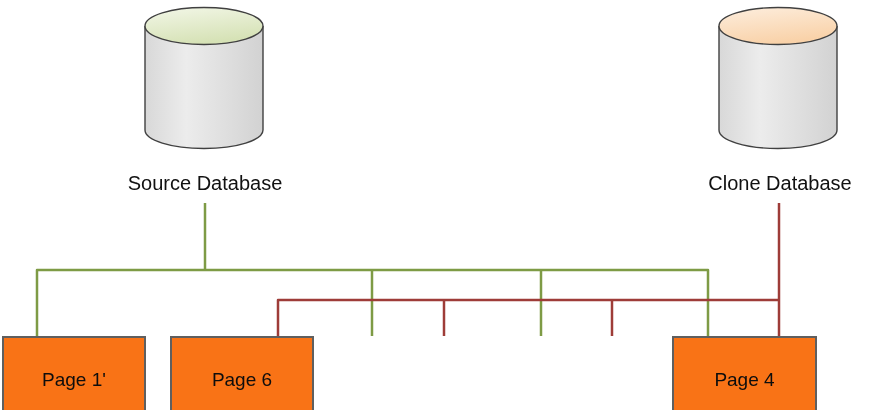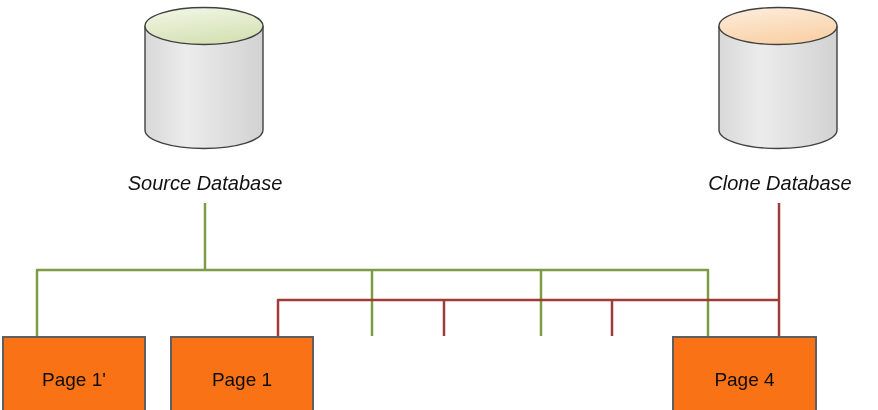--- a/index.html
+++ b/index.html
@@ -35,21 +35,20 @@
   .db-cylinder.clone  { left: 716px; }
   .db-label {
     position: absolute;
     top: 170px;
     width: 220px;
     text-align: center;
     font-size: 20px;
     line-height: 26px;
     color: #111111;
     z-index: 2;
-    font-style: italic;
   }
   .db-label.source { left: 95px; }
   .db-label.clone  { left: 670px; }
   .page-box {
     position: absolute;
     top: 336px;
     height: 87px;
     box-sizing: border-box;
     border: 2px solid #5f5f5f;
     background: #f97316;
@@ -114,19 +113,19 @@
     <ellipse cx="62" cy="22" rx="59" ry="18.5" fill="url(#cloneTopGrad)" stroke="#404040" stroke-width="1.4"></ellipse>
   </svg>
 
   <div class="db-label source">Source Database</div>
   <div class="db-label clone">Clone Database</div>
 
   <div class="page-box p0">
     <span>Page 1'</span>
   </div>
   <div class="page-box p1">
-    <span>Page 1</span>
+    <span>Page 6</span>
   </div>
   <div class="page-box p4">
     <span>Page 4</span>
   </div>
 
 </div>
 
 </body></html>

